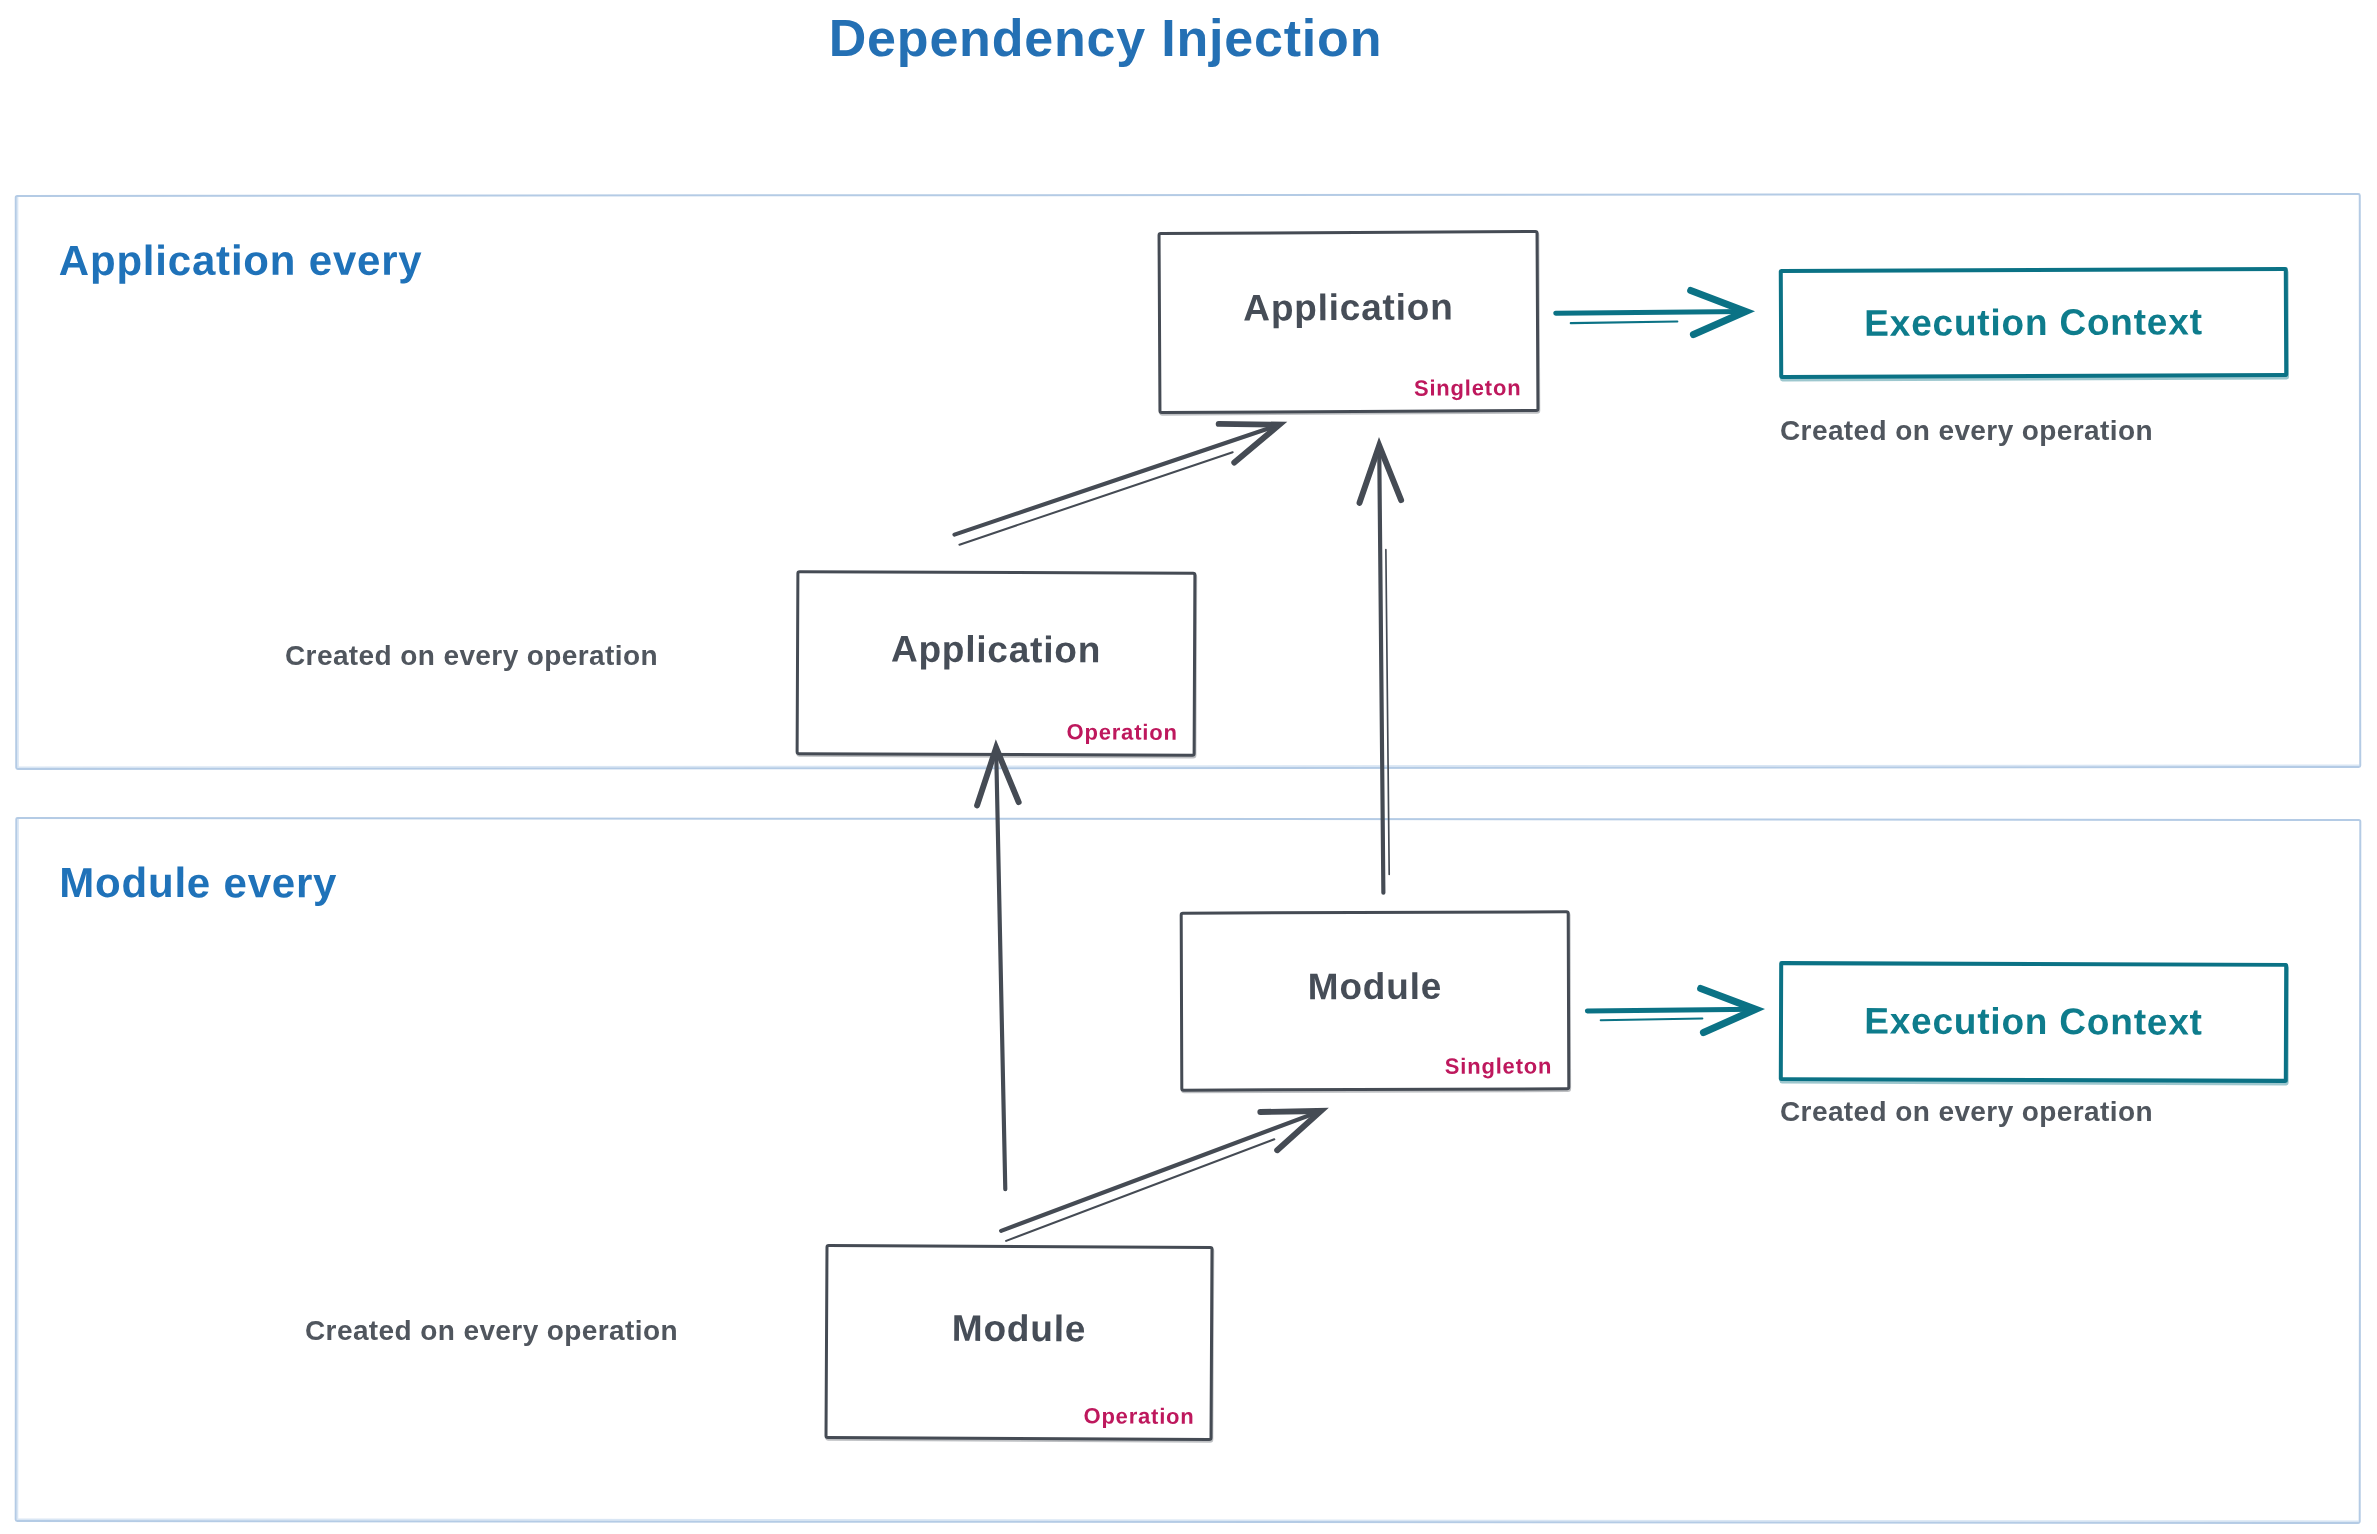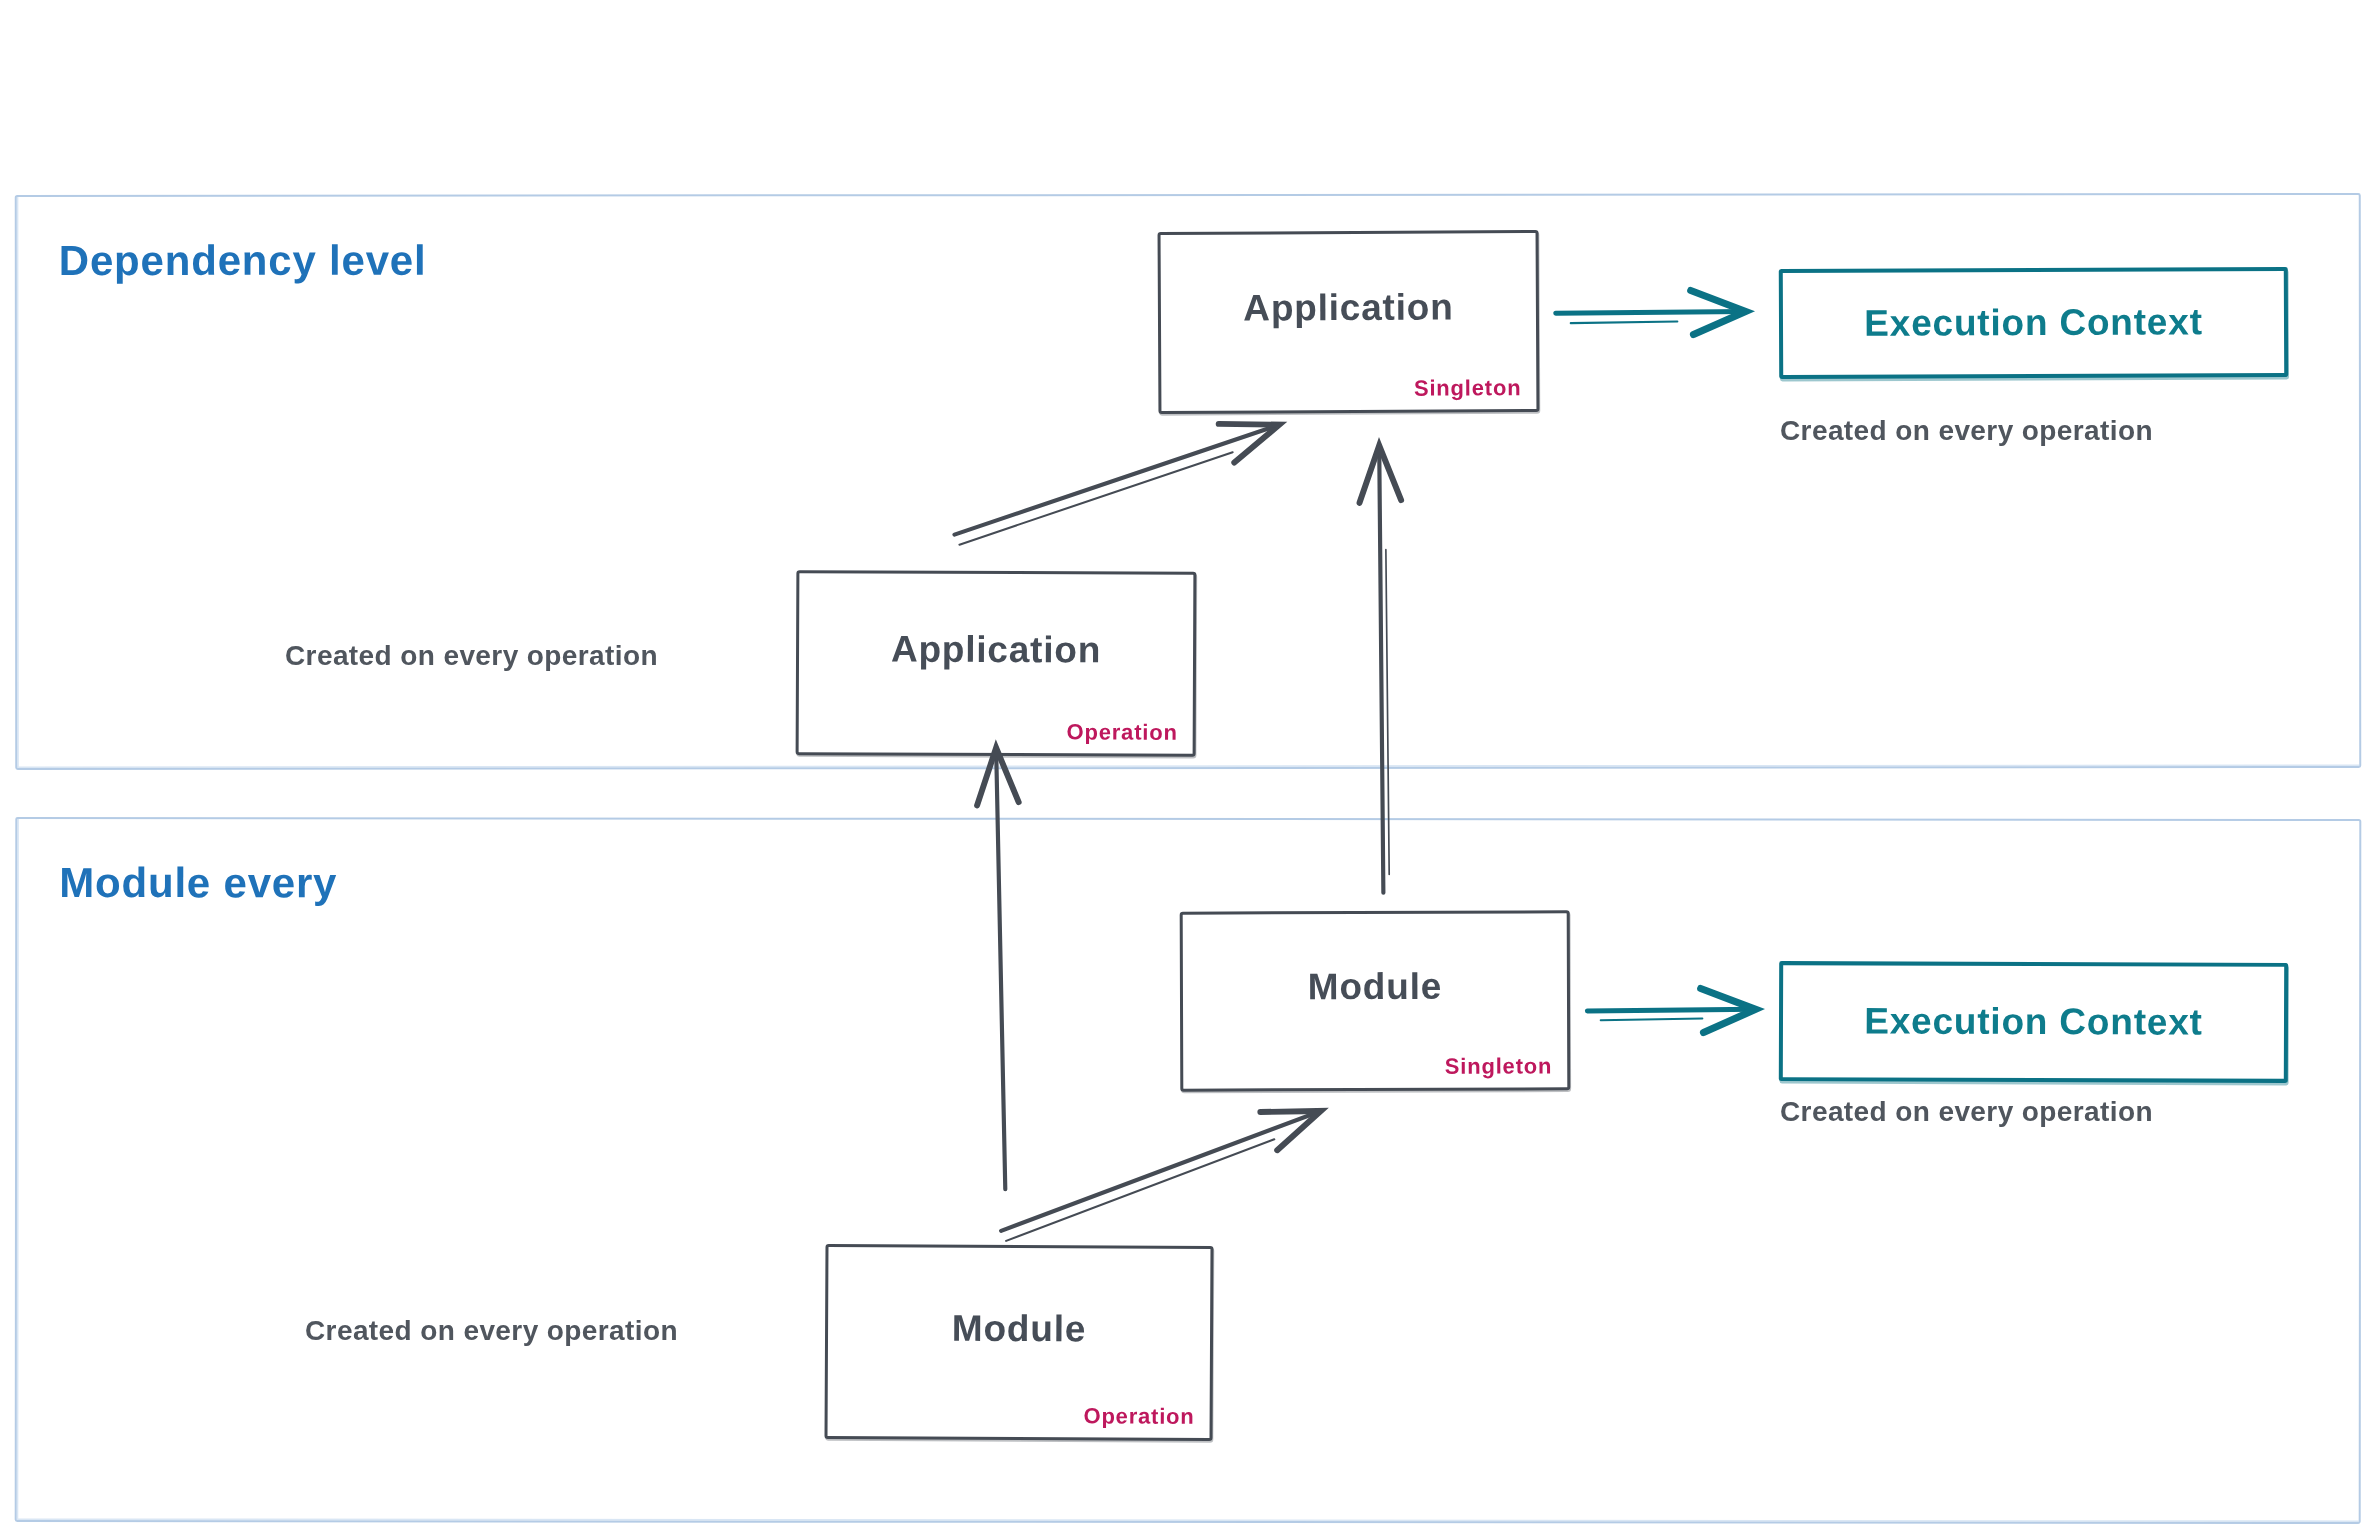--- a/index.html
+++ b/index.html
@@ -67,23 +67,24 @@
   .note-app-left{left:285px;top:640px;}
   .note-ec-bottom{left:1780px;top:1096px;}
   .note-module-left{left:305px;top:1315px;}
   svg.overlay{position:absolute;left:0;top:0;pointer-events:none;}
 </style>
 </head>
 <body>
 
 <div class="canvas">
 
+  <div class="title">Dependency Injection</div>
 
   <div class="level-container level-app">
-    <div class="level-label">Dependency level</div>
+    <div class="level-label">Application every</div>
   </div>
 
   <div class="level-container level-module">
     <div class="level-label">Module every</div>
   </div>
 
   <div class="node-box box-app-singleton">
     <div class="node-main">Application</div>
     <div class="node-scope">Singleton</div>
   </div>

